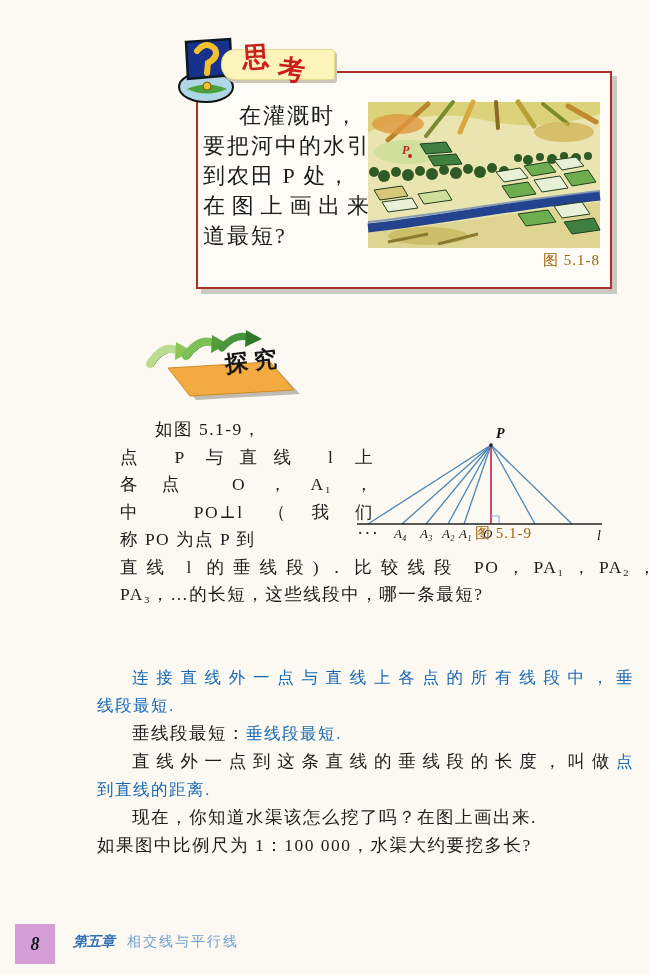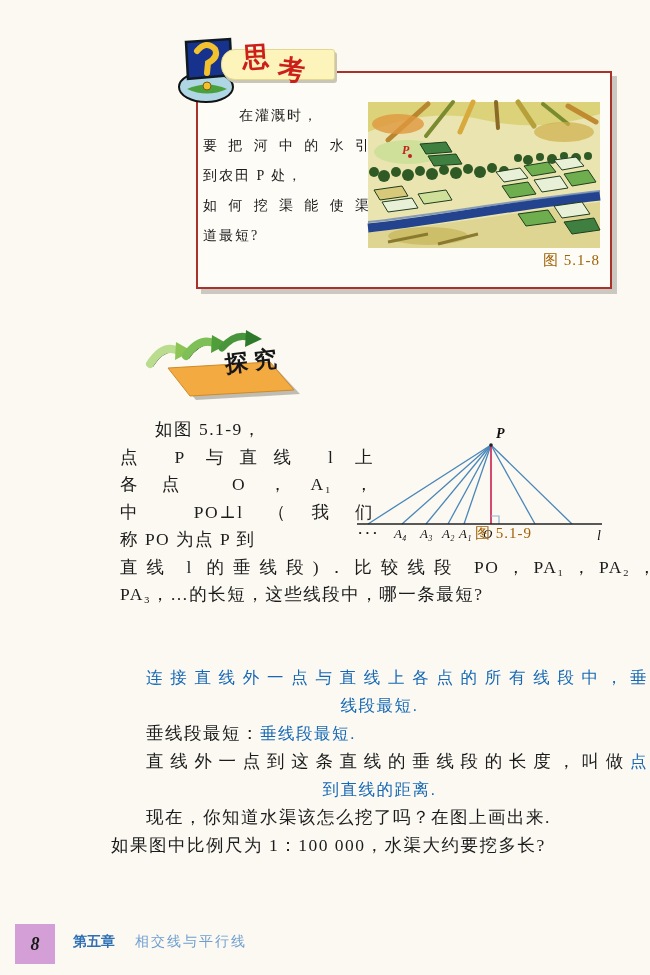--- a/index.html
+++ b/index.html
@@ -25,21 +25,21 @@
     box-shadow:2px 3px 0 #c9c6b6;
   }
   .think-banner .c1,.think-banner .c2{
     position:absolute;font-weight:bold;color:#cc1f1a;
     font-family:"Liberation Sans","DejaVu Sans",sans-serif;
   }
   .c1{left:20px;top:-11px;font-size:27px;transform:rotate(-4deg);}
   .c2{left:56px;top:2px;font-size:27px;transform:rotate(7deg);}
   .box-text{
     position:absolute;left:203px;top:101px;width:168px;
-    font-size:14px;line-height:30px;letter-spacing:2px;
+    font-size:22px;line-height:30px;letter-spacing:2px;
   }
   .box-text .indent{padding-left:36px;}
   .jl{text-align:justify;text-align-last:justify;}
   .illu{position:absolute;left:368px;top:102px;}
   .fig-cap{
     position:absolute;font-size:15px;letter-spacing:1px;color:#a16207;
     text-align:right;
   }
   .cap8{left:368px;top:251px;width:232px;}
   .cap9{left:382px;top:524px;width:150px;}
@@ -48,43 +48,42 @@
   .explore-badge{position:absolute;left:142px;top:330px;width:178px;height:70px;}
   .body-col{
     position:absolute;left:97px;top:416px;width:537px;
     font-size:17.5px;line-height:27.5px;letter-spacing:1.5px;margin-left:23px;
   }
   .body-col .narrow{width:254px;}
   .body-col .indent{padding-left:35px;}
   .fig9{position:absolute;left:352px;top:424px;width:280px;height:124px;}
 
   .concl-col{
-    position:absolute;left:111px;top:663px;width:537px;
+    position:absolute;left:97px;top:663px;width:537px;
     font-size:17.5px;line-height:28px;letter-spacing:1.5px;
   }
   .concl-col .indent{padding-left:35px;}
   .blue{
     color:#1668b5;
     font-family:"Liberation Sans","DejaVu Sans",sans-serif;
     font-size:16.5px;
-    text-align:center;
   }
 
   
   .page-num-box{
     position:absolute;left:15px;top:924px;width:40px;height:40px;
     background:#d49fd6;display:flex;align-items:center;justify-content:center;
     font-style:italic;font-weight:bold;font-size:18px;color:#1a1a1a;
   }
   .chapter-line{
     position:absolute;left:73px;top:933px;height:20px;
     font-family:"Liberation Sans","DejaVu Sans",sans-serif;font-size:14px;
     white-space:nowrap;
   }
-  .chapter-line .chap{color:#2f6fb3;font-weight:bold;margin-right:20px;}
+  .chapter-line .chap{color:#2f6fb3;font-weight:bold;font-style:italic;margin-right:12px;}
   .chapter-line .chap-title{color:#6f9fd0;letter-spacing:2px;}
 </style>
 </head>
 <body>
 
 <div class="page">
 
   <div class="red-box"></div>
 
   <svg class="think-icon" viewBox="0 0 58 68">
@@ -98,21 +97,21 @@
 
   <div class="think-banner">
     <span class="c1">思</span>
     <span class="c2">考</span>
   </div>
 
   <div class="box-text">
     <div class="indent">在灌溉时，</div>
     <div class="jl">要把河中的水引</div>
     <div>到农田 P 处，</div>
-    <div class="jl">如何挖渠能使渠</div>
+    <div class="jl">在图上画出来</div>
     <div>道最短?</div>
   </div>
 
   <svg class="illu" width="232" height="146" viewBox="0 0 232 146">
     <rect width="232" height="146" fill="#e9e4b0"></rect>
     <path d="M0,30 Q60,5 116,18 T232,12 L232,0 L0,0 Z" fill="#dcd27a"></path>
     <g stroke-linecap="round">
       <path d="M60,2 L20,38" stroke="#b8862f" stroke-width="5"></path>
       <path d="M85,0 L58,34" stroke="#7a8a2f" stroke-width="4"></path>
       <path d="M105,0 L92,30" stroke="#d8a93c" stroke-width="5"></path>

